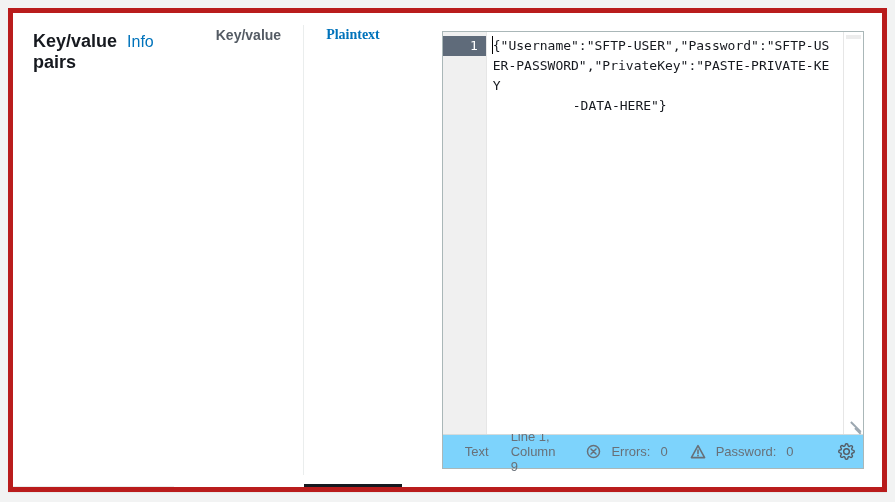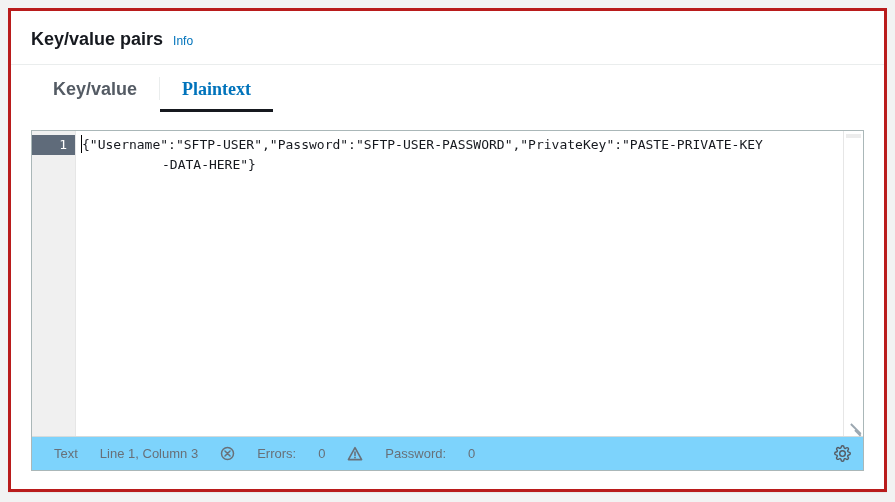--- a/index.html
+++ b/index.html
@@ -6,52 +6,51 @@
   body {
     font-family: "Amazon Ember", "Helvetica Neue", Arial, sans-serif;
     background: #f2f3f3;
     padding: 8px;
     width: 895px;
     height: 502px;
     color: #16191f;
   }
   .panel {
     background: #fff;
-    border: 3px solid #b91c1c;
+    border: 5px solid #b91c1c;
     box-shadow: 0 1px 1px rgba(0,0,0,0.04);
     height: 484px;
     display: flex;
-    flex-direction: column;
   }
   .panel-header {
     padding: 18px 20px 14px 20px;
     border-bottom: 1px solid #eaeded;
     display: flex;
     align-items: baseline;
     gap: 10px;
   }
   .panel-title {
     font-size: 18px;
     font-weight: 700;
     color: #16191f;
   }
   .info-link {
-    font-size: 12px;
+    font-size: 16px;
     color: #0073bb;
     font-weight: 400;
     cursor: pointer;
   }
   .tabs {
     display: flex;
     padding: 0 20px;
     gap: 0;
   }
   .tab {
     padding: 14px 22px 12px 22px;
-    font-size: 18px;
+    font-size: 14px;
     color: #545b64;
     cursor: pointer;
     position: relative;
     font-weight: 700;
     text-align: right;
   }
   .tab.active {
     color: #0073bb;
     font-family: Liberation Serif, serif;
   }
@@ -154,21 +153,21 @@
     align-items: center;
     border-top: 1px solid #d5dbdb;
     background: #7dd3fc;
     height: 34px;
     font-size: 13px;
     color: #687078;
     padding: 0 8px;
     gap: 22px;
   }
   .status-bar .mode { padding-left: 14px; }
-  .status-item { display: flex; gap: 22px; }
+  .status-item { display: flex; gap: 10px; }
   .status-spacer { flex: 1; }
   .gear-btn {
     width: 26px; height: 26px;
     display: flex; align-items: center; justify-content: center;
     cursor: pointer; color: #545b64;
   }
   svg { display: block; }
 </style>
 </head>
 <body>
@@ -200,21 +199,21 @@
 
       <div class="mini-map">
         <div class="mm"></div>
       </div>
 
       <div class="resize-handle"></div>
     </div>
 
     <div class="status-bar">
       <span class="mode">Text</span>
-      <span>Line 1, Column 3</span>
+      <span>Line 1, Column 9</span>
 
       <span class="status-item">
         <svg width="15" height="15" viewBox="0 0 16 16">
           <circle cx="8" cy="8" r="6.4" fill="none" stroke="#687078" stroke-width="1.6"></circle>
           <path d="M5.3 5.3 L10.7 10.7 M10.7 5.3 L5.3 10.7" stroke="#687078" stroke-width="1.6" stroke-linecap="round"></path>
         </svg>
         <span>Errors:</span>
         <span>0</span>
       </span>
 

